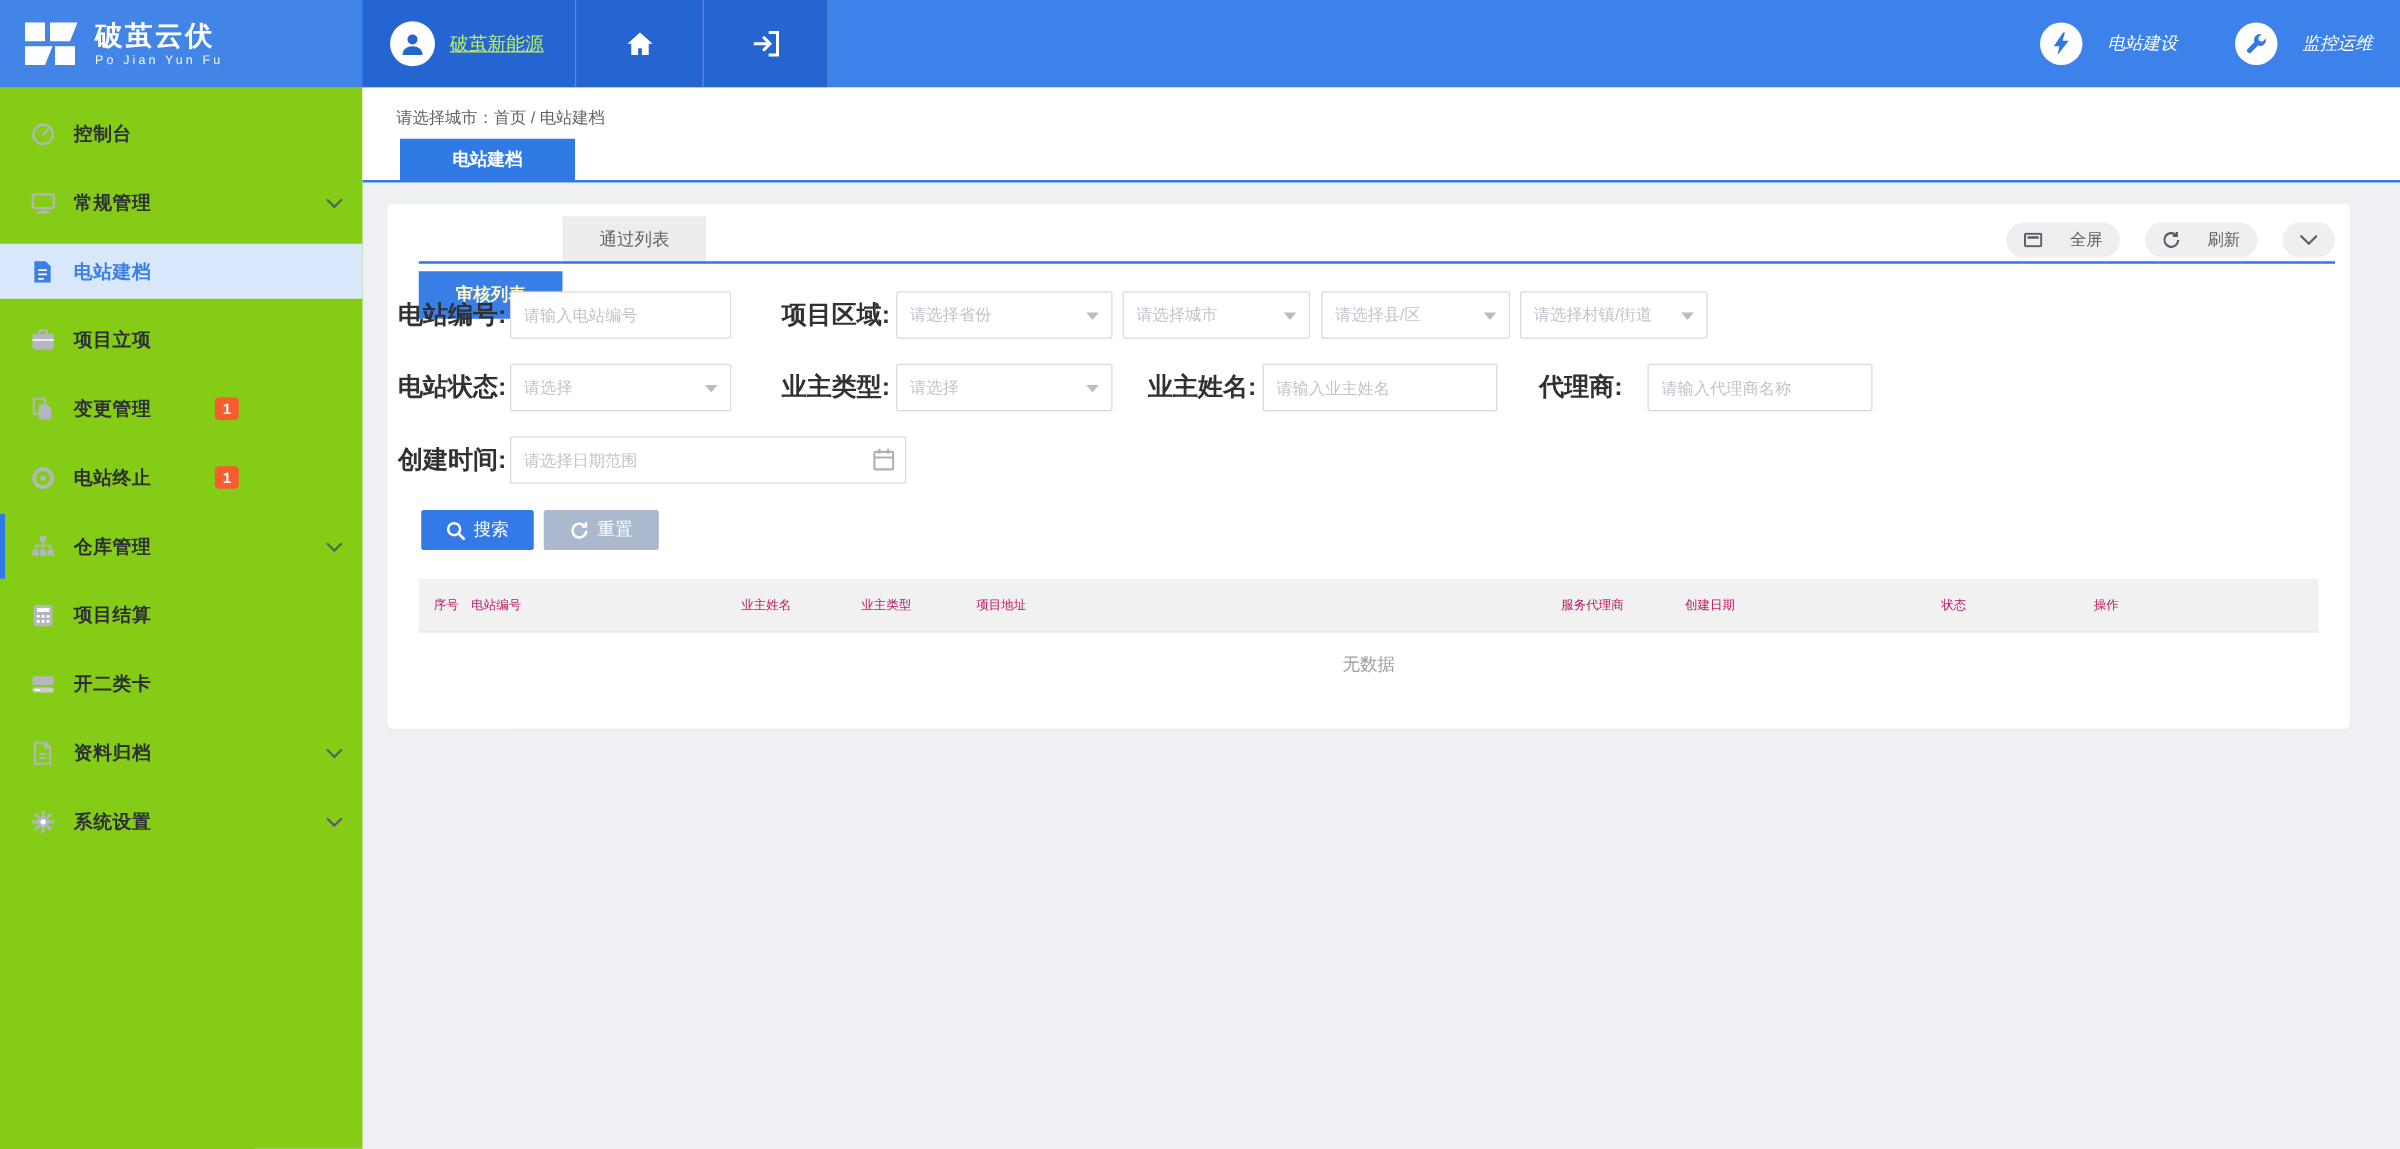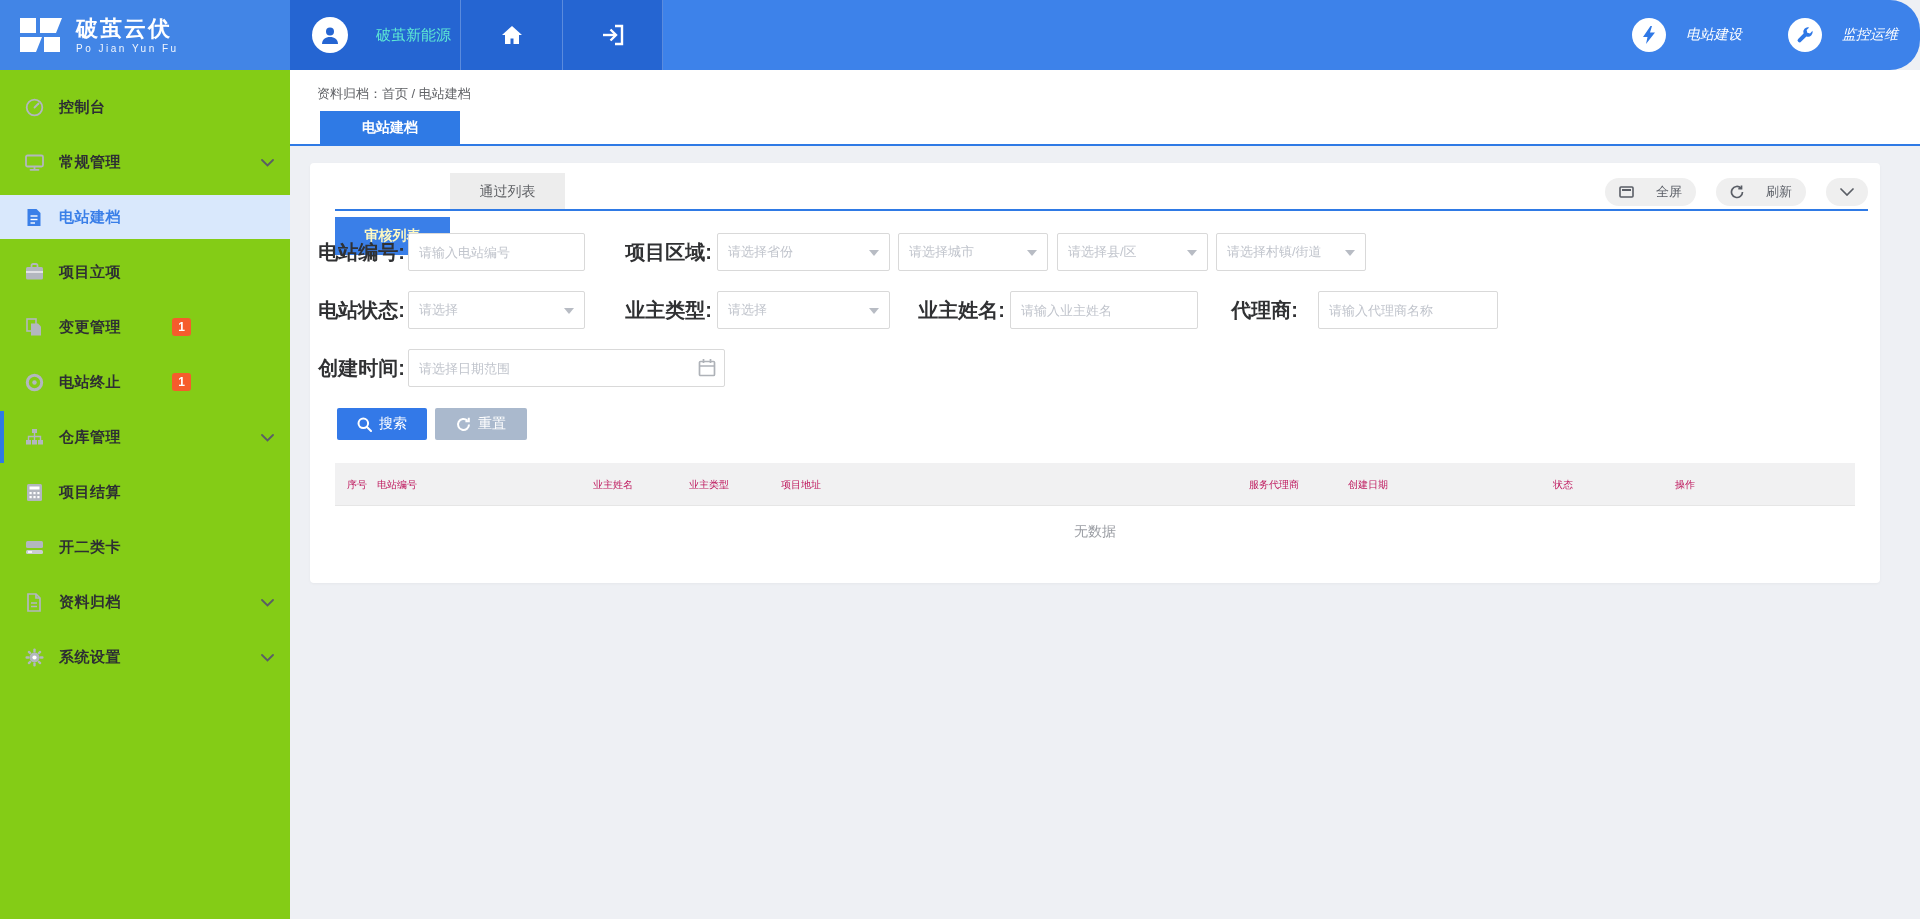--- a/index.html
+++ b/index.html
@@ -1,31 +1,31 @@
 <!DOCTYPE html>
 <html><head>
 <meta charset="utf-8">
 <style>
   * { margin:0; padding:0; box-sizing:border-box; }
   html,body { width:1920px; height:919px; overflow:hidden; font-family:"Liberation Sans",sans-serif; background:#eef0f4; }
 
   
-  .header { position:absolute; left:0; top:0; width:1920px; height:70px; background:#3d82ea;border-radius:30px; }
+  .header { position:absolute; left:0; top:0; width:1920px; height:70px; background:#3d82ea; }
   .logo-sec { position:absolute; left:0; top:0; width:290px; height:70px; background:#4285e6; display:flex; align-items:center; padding-left:18px; }
   .logo-mark { width:46px; height:46px; position:relative; flex:0 0 auto; }
   .logo-text { margin-left:12px; color:#fff; }
   .logo-title { font-size:22px; font-weight:bold; letter-spacing:2px; line-height:24px; }
   .logo-sub { font-size:10px; letter-spacing:2.5px; opacity:.92; margin-top:2px; }
   .mid-sec { position:absolute; left:290px; top:0; height:70px; width:373px; background:#2565d2; display:flex; }
   .mid-zone { height:70px; display:flex; align-items:center; justify-content:center; }
   .zone-user { width:170px; justify-content:flex-start; padding-left:22px; }
   .zone-home { width:102px; border-left:1px solid rgba(255,255,255,.25); cursor:pointer; }
   .zone-login { width:101px; border-left:1px solid rgba(255,255,255,.25); border-right:1px solid rgba(255,255,255,.25); cursor:pointer; }
   .avatar { width:36px; height:36px; border-radius:50%; background:#fff; display:flex; align-items:center; justify-content:center; }
-  .company { color:#5eead4; font-size:15px; margin-left:28px; white-space:nowrap; }
+  .company { color:#bef264; font-size:15px; margin-left:12px; white-space:nowrap;text-decoration:underline; }
   .hdr-right { position:absolute; right:22px; top:0; height:70px; display:flex; align-items:center; gap:46px; }
   .hdr-link { display:flex; align-items:center; gap:20px; cursor:pointer;font-style:italic; }
   .hdr-circle { width:34px; height:34px; border-radius:50%; background:#fff; display:flex; align-items:center; justify-content:center; }
   .hdr-link span.lbl { color:#fff; font-size:14px; }
 
   
   .sidebar { position:absolute; left:0; top:70px; width:290px; height:849px; background:#84cc16; padding-top:15px; }
   .side-item { position:relative; height:44px; margin-bottom:11px; display:flex; align-items:center; padding-left:24px; cursor:pointer; }
   .side-item .s-icon { width:20px; height:20px; display:flex; align-items:center; justify-content:center; }
   .side-item .s-label { margin-left:15px; font-size:15px; font-weight:600; color:#2d2f33; letter-spacing:.5px; }
@@ -283,21 +283,21 @@
     <svg class="chev" width="13" height="8" viewBox="0 0 13 8">
         <path d="M1 1l5.5 5.5L12 1" fill="none" stroke="#5a5e66" stroke-width="1.8" stroke-linecap="round"></path>
       </svg>
   </div>
 </div>
 
 <div class="content">
 
   <div class="crumb-bar">
     <div class="crumb-text">
-      <span>资料归档：</span><a>首页</a><span> / </span><span>电站建档</span>
+      <span>请选择城市：</span><a>首页</a><span> / </span><span>电站建档</span>
     </div>
     <div class="page-tab">电站建档</div>
   </div>
 
   <div class="card">
 
     <div class="tab tab1">审核列表</div>
     <div class="tab tab2">通过列表</div>
     <div class="tab-line"></div>
 

